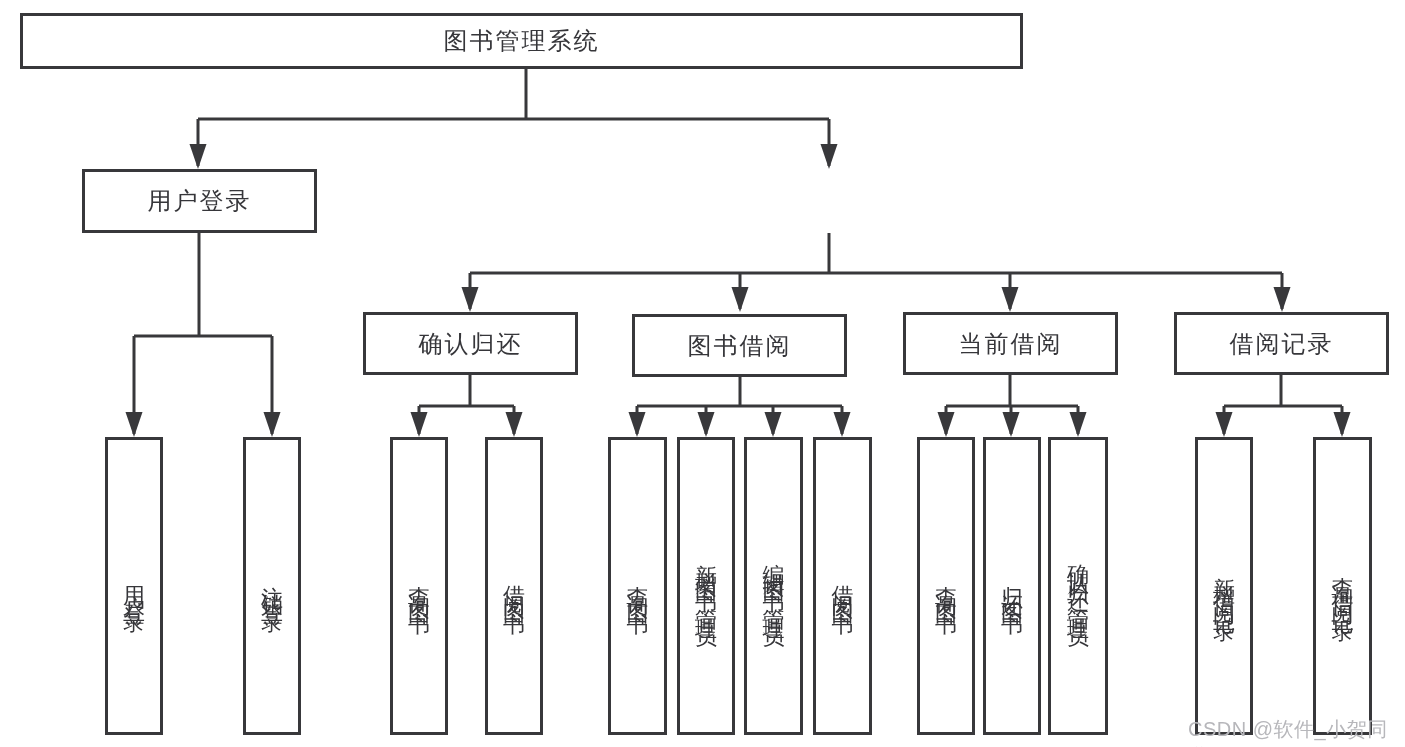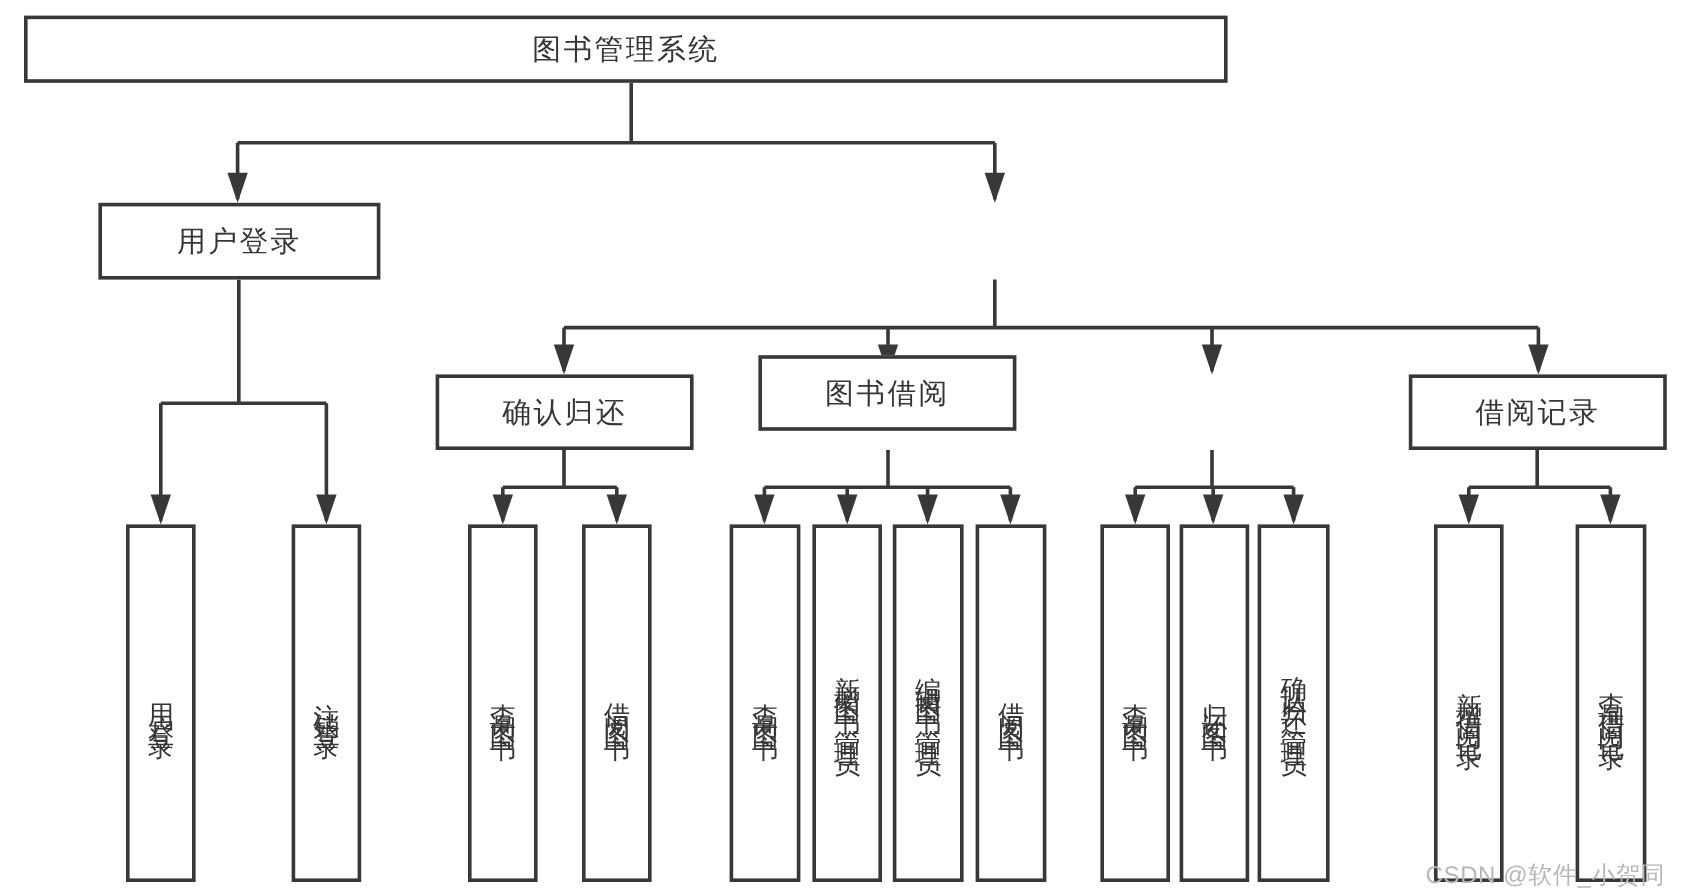--- a/index.html
+++ b/index.html
@@ -84,21 +84,22 @@
       <polygon points="1215.5,412 1232.5,412 1224,437"></polygon>
       <polygon points="1333.5,412 1350.5,412 1342,437"></polygon>
     </g>
   </svg>
 
   <div class="box hbox" style="left:20px;top:13px;width:1003px;height:56px;">图书管理系统</div>
 
   <div class="box hbox" style="left:82px;top:169px;width:235px;height:64px;">用户登录</div>
 
   <div class="box hbox" style="left:363px;top:312px;width:215px;height:63px;">确认归还</div>
-  <div class="box hbox" style="left:632px;top:296px;width:215px;height:63px;font-family:Liberation Serif, serif;">图书借阅</div>
+  <div class="box hbox" style="left:632px;top:314px;width:215px;height:63px;font-family:Liberation Serif, serif;">图书借阅</div>
+  <div class="box hbox" style="left:903px;top:312px;width:215px;height:63px;">当前借阅</div>
   <div class="box hbox" style="left:1174px;top:312px;width:215px;height:63px;">借阅记录</div>
 
   <div class="box vbox" style="left:105px;top:437px;width:58px;height:298px;">用户登录</div>
   <div class="box vbox" style="left:243px;top:437px;width:58px;height:298px;">注销登录</div>
 
   <div class="box vbox" style="left:390px;top:437px;width:58px;height:298px;">查询图书</div>
   <div class="box vbox" style="left:485px;top:437px;width:58px;height:298px;">借阅图书</div>
 
   <div class="box vbox" style="left:608px;top:437px;width:59px;height:298px;">查询图书</div>
   <div class="box vbox" style="left:677px;top:437px;width:58px;height:298px;">新增图书（管理员）</div>

